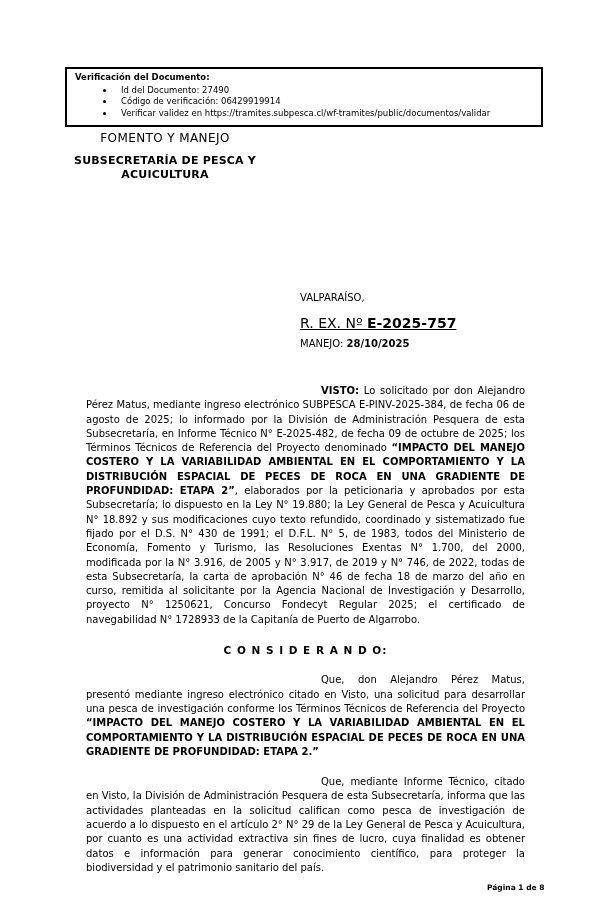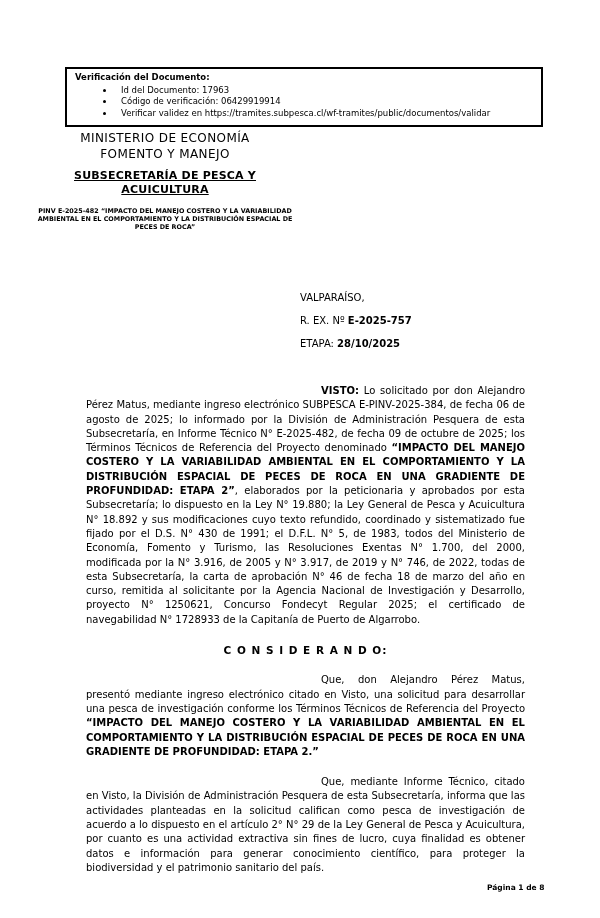--- a/index.html
+++ b/index.html
@@ -17,29 +17,29 @@
     border:2px solid #000;
     padding:3px 6px 6px 8px;
     font-size:8.5px;line-height:11.5px;
   }
   .verify-title{font-weight:bold;}
   .verify-list{margin:1px 0 0 0;padding-left:40px;list-style-type:disc;}
   .verify-list li{margin:0;padding-left:6px;}
   
   .letterhead{position:absolute;left:28px;top:131px;width:274px;text-align:center;}
   .ministry-line{font-size:12px;line-height:15.5px;letter-spacing:0.4px;}
-  .subsecretaria{margin-top:7px;font-weight:bold;text-decoration:underline;font-size:11px;line-height:14px;letter-spacing:0.2px;}
+  .subsecretaria{margin-top:7px;font-weight:bold;font-size:11px;line-height:14px;letter-spacing:0.2px;}
   .project-ref{margin-top:10px;font-weight:bold;font-size:6.4px;line-height:8px;}
   
   .subject-block{
     position:absolute;left:300px;top:222px;width:241px;
     font-size:10px;line-height:14.5px;text-align:justify;
   }
   .city-line{position:absolute;left:300px;top:292px;font-size:10px;}
-  .res-line{position:absolute;left:300px;top:315px;font-size:10px;}
+  .res-line{position:absolute;left:300px;top:315px;font-size:14px;text-decoration:underline;}
   .date-line{position:absolute;left:300px;top:338px;font-size:10px;}
   .b{font-weight:bold;}
   
   .doc-body{
     position:absolute;left:70px;top:368px;width:471px;
     font-size:10px;line-height:14.3px;text-align:justify;
   }
   .doc-body p{margin:16px;text-indent:235px;}
   .considerando-heading{
     text-align:center;font-weight:bold;
@@ -51,42 +51,40 @@
   .page-footer{position:absolute;left:487px;top:883px;font-size:7.5px;font-weight:bold;}
 </style>
 </head>
 <body>
 
 <div class="page">
 
   <div class="verify-box">
     <div class="verify-title">Verificación del Documento:</div>
     <ul class="verify-list">
-      <li>Id del Documento: 17963</li>
+      <li>Id del Documento: 27490</li>
       <li>Código de verificación: 06429919914</li>
       <li>Verificar validez en https://tramites.subpesca.cl/wf-tramites/public/documentos/validar</li>
     </ul>
   </div>
 
   <div class="letterhead">
-    <div class="ministry-line">MINISTERIO DE ECONOMÍA</div>
     <div class="ministry-line">FOMENTO Y MANEJO</div>
     <div class="subsecretaria">
       <div>SUBSECRETARÍA DE PESCA Y</div>
       <div>ACUICULTURA</div>
     </div>
-    <div class="project-ref">PINV E-2025-482 “IMPACTO DEL MANEJO COSTERO Y LA VARIABILIDAD AMBIENTAL EN EL COMPORTAMIENTO Y LA DISTRIBUCIÓN ESPACIAL DE PECES DE ROCA”</div>
   </div>
 
 
   <div class="city-line">VALPARAÍSO,</div>
 
   <div class="res-line"><span>R. EX. Nº </span><span class="b">E-2025-757</span></div>
 
-  <div class="date-line"><span>ETAPA: </span><span class="b">28/10/2025</span></div>
+  <div class="date-line"><span>MANEJO: </span><span class="b">28/10/2025</span></div>
 
   <div class="doc-body">
     <p><span class="b">VISTO:</span><span> Lo solicitado por don Alejandro Pérez Matus, mediante ingreso electrónico SUBPESCA E-PINV-2025-384, de fecha 06 de agosto de 2025; lo informado por la División de Administración Pesquera de esta Subsecretaría, en Informe Técnico N° E-2025-482, de fecha 09 de octubre de 2025; los Términos Técnicos de Referencia del Proyecto denominado </span><span class="b">“IMPACTO DEL MANEJO COSTERO Y LA VARIABILIDAD AMBIENTAL EN EL COMPORTAMIENTO Y LA DISTRIBUCIÓN ESPACIAL DE PECES DE ROCA EN UNA GRADIENTE DE PROFUNDIDAD: ETAPA 2”</span><span>, elaborados por la peticionaria y aprobados por esta Subsecretaría; lo dispuesto en la Ley N° 19.880; la Ley General de Pesca y Acuicultura N° 18.892 y sus modificaciones cuyo texto refundido, coordinado y sistematizado fue fijado por el D.S. N° 430 de 1991; el D.F.L. N° 5, de 1983, todos del Ministerio de Economía, Fomento y Turismo, las Resoluciones Exentas N° 1.700, del 2000, modificada por la N° 3.916, de 2005 y N° 3.917, de 2019 y N° 746, de 2022, todas de esta Subsecretaría, la carta de aprobación N° 46 de fecha 18 de marzo del año en curso, remitida al solicitante por la Agencia Nacional de Investigación y Desarrollo, proyecto N° 1250621, Concurso Fondecyt Regular 2025; el certificado de navegabilidad N° 1728933 de la Capitanía de Puerto de Algarrobo.</span></p>
 
     <div class="considerando-heading">C O N S I D E R A N D O:</div>
 
     <p><span>Que, don Alejandro Pérez Matus, presentó mediante ingreso electrónico citado en Visto, una solicitud para desarrollar una pesca de investigación conforme los Términos Técnicos de Referencia del Proyecto </span><span class="b">“IMPACTO DEL MANEJO COSTERO Y LA VARIABILIDAD AMBIENTAL EN EL COMPORTAMIENTO Y LA DISTRIBUCIÓN ESPACIAL DE PECES DE ROCA EN UNA GRADIENTE DE PROFUNDIDAD: ETAPA 2.”</span></p>
 
     <p>Que, mediante Informe Técnico, citado en Visto, la División de Administración Pesquera de esta Subsecretaría, informa que las actividades planteadas en la solicitud califican como pesca de investigación de acuerdo a lo dispuesto en el artículo 2° N° 29 de la Ley General de Pesca y Acuicultura, por cuanto es una actividad extractiva sin fines de lucro, cuya finalidad es obtener datos e información para generar conocimiento científico, para proteger la biodiversidad y el patrimonio sanitario del país.</p>
   </div>

